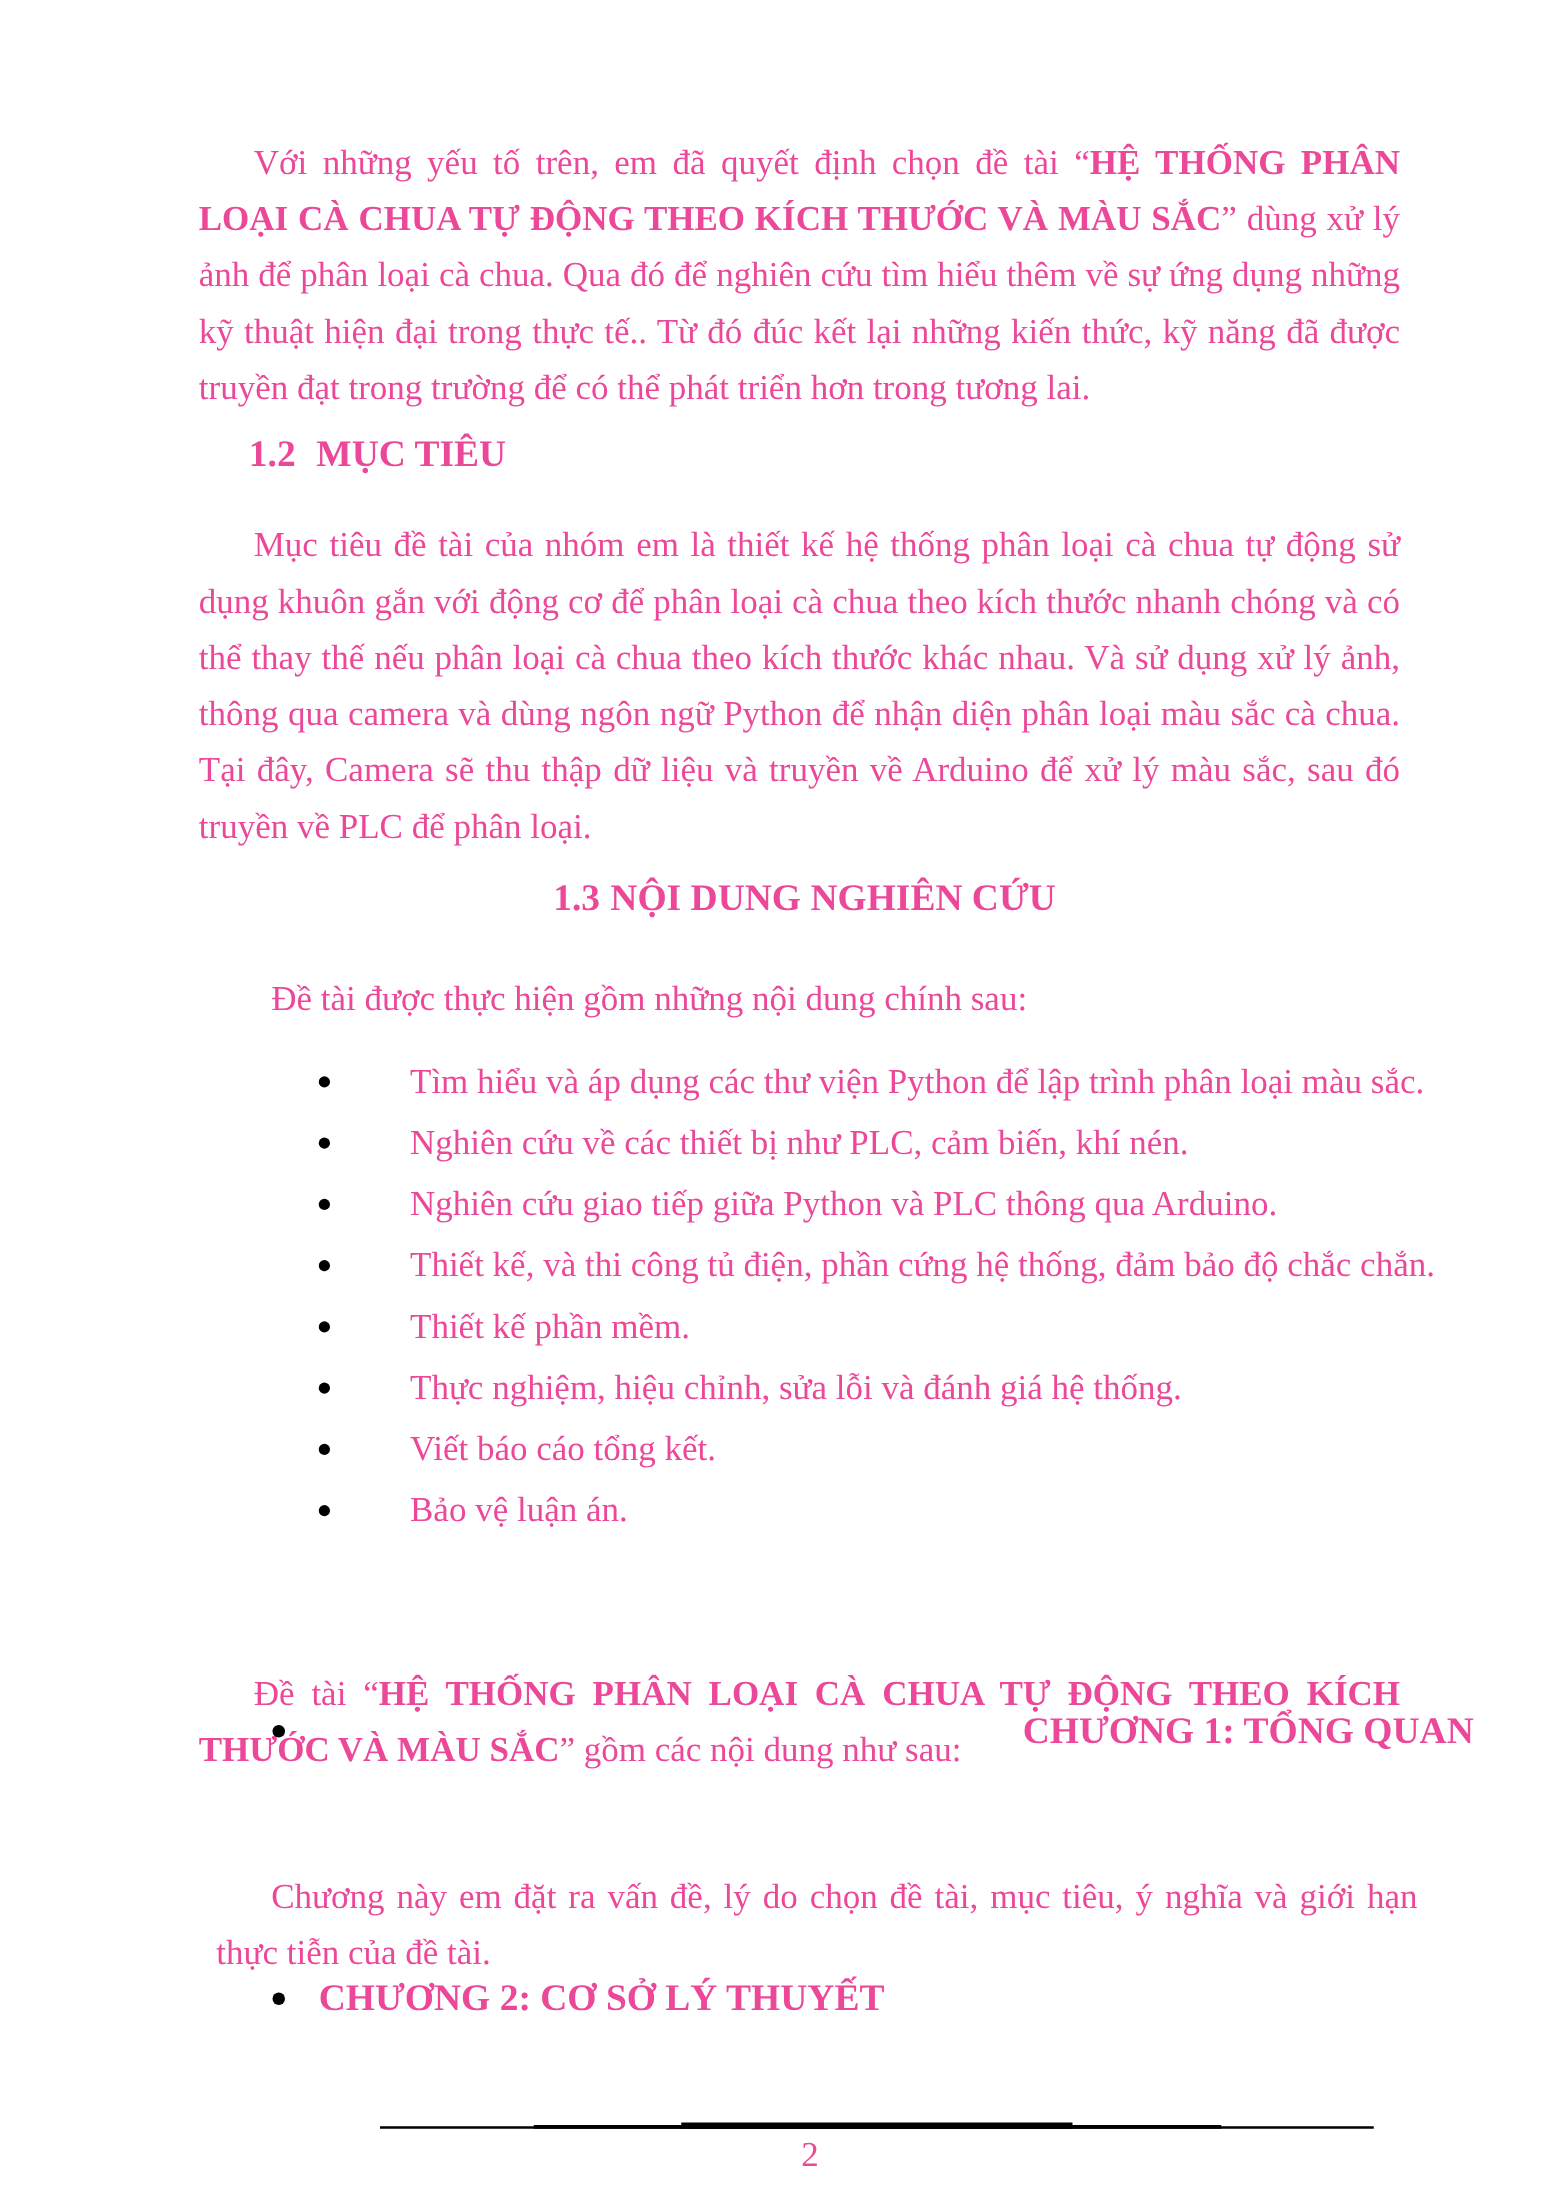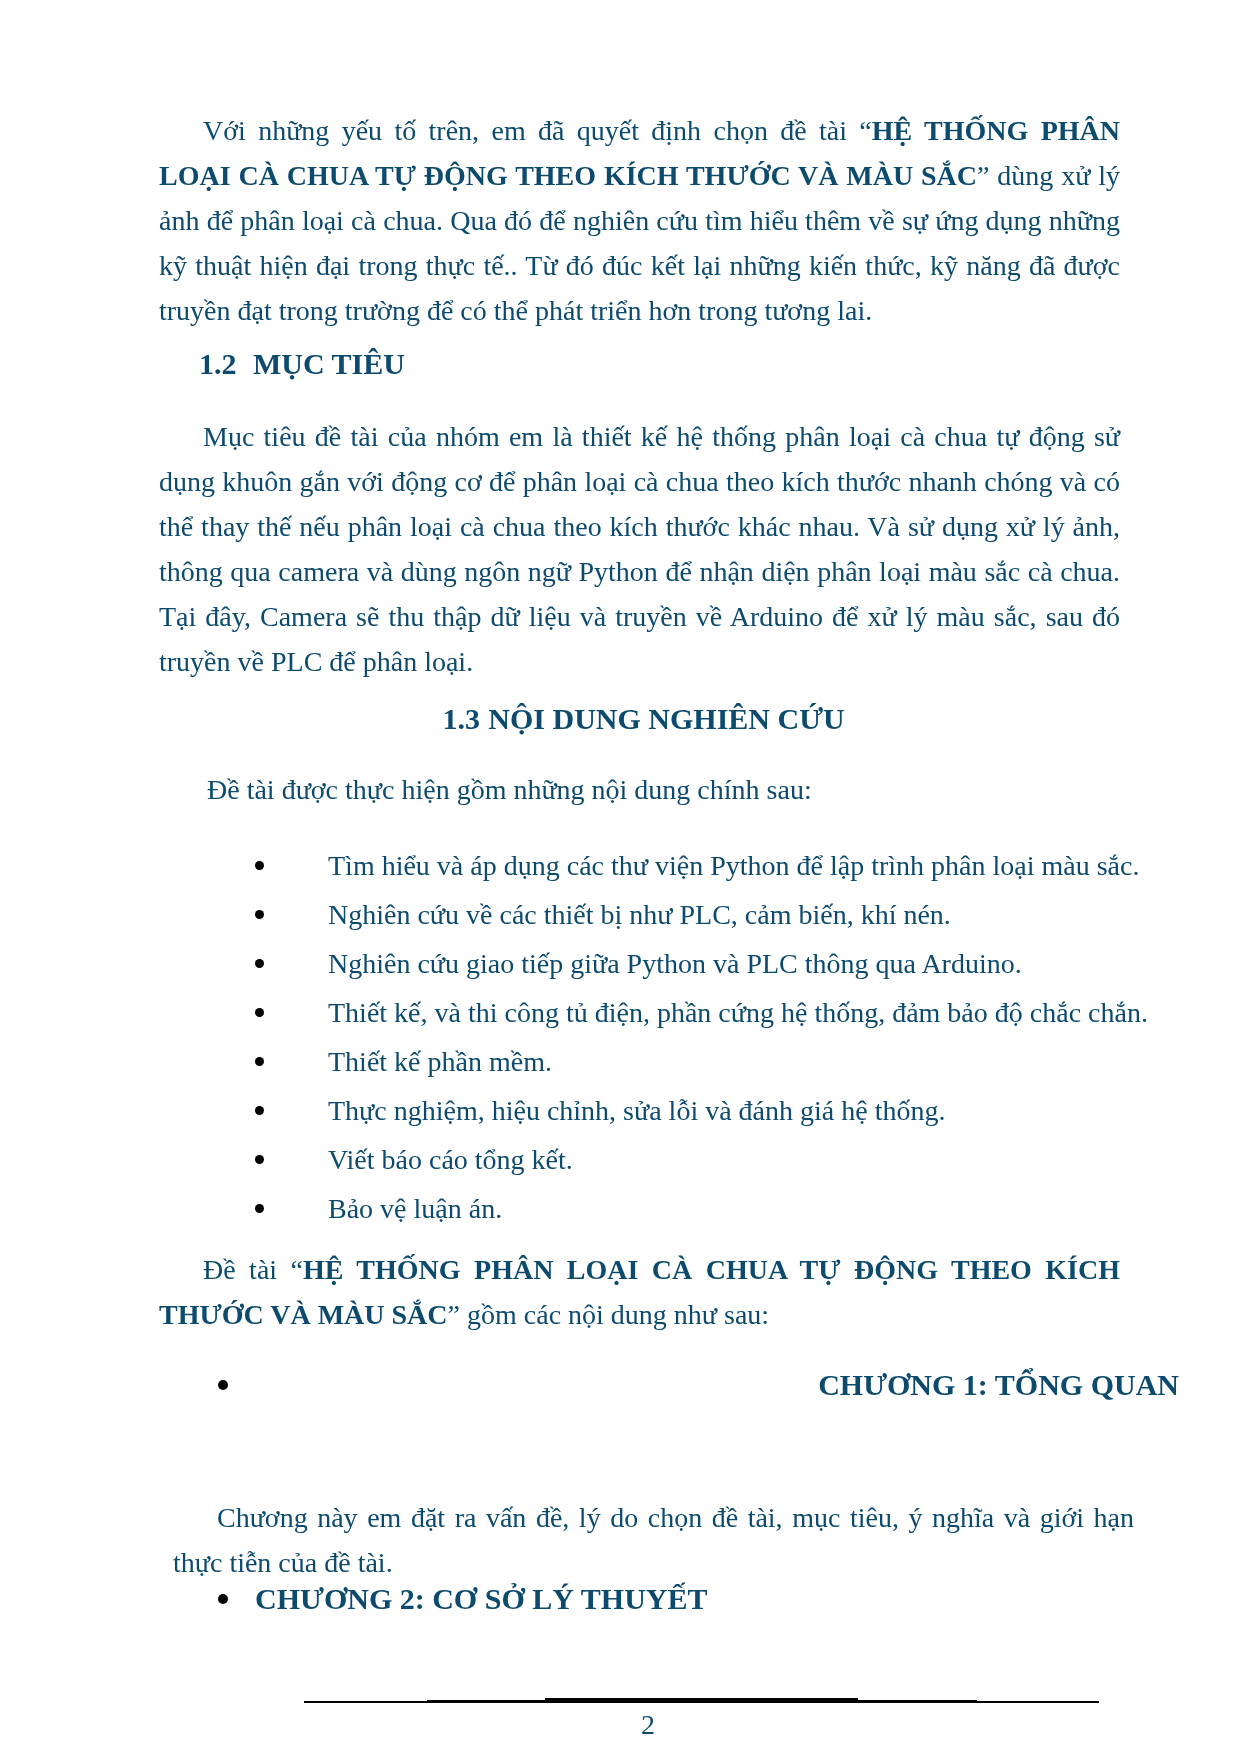--- a/index.html
+++ b/index.html
@@ -1,21 +1,21 @@
 <!DOCTYPE html>
 <html><head>
 <meta charset="utf-8">
 <style>
   html, body { margin: 0; padding: 0; background: #ffffff; }
   .page {
     position: relative;
     width: 1240px;
     height: 1754px;
     background: #ffffff;
-    color: #0c4a6e;
+    color: #ec4899;
     font-family: "Liberation Serif", "DejaVu Serif", serif;
     overflow: hidden;
   }
   .block {
     position: absolute;
     left: 159px;
     width: 961px;
     font-size: 28px;
     line-height: 45px;
   }
@@ -87,35 +87,35 @@
 <div class="page">
 
   <p class="block just indent" style="top:108px; margin:0;"><span>Với những yếu tố trên, em đã quyết định chọn đề tài “</span><span class="bold">HỆ THỐNG PHÂN LOẠI CÀ CHUA TỰ ĐỘNG THEO KÍCH THƯỚC VÀ MÀU SẮC</span><span>” dùng xử lý ảnh để phân loại cà chua. Qua đó để nghiên cứu tìm hiểu thêm về sự ứng dụng những kỹ thuật hiện đại trong thực tế.. Từ đó đúc kết lại những kiến thức, kỹ năng đã được truyền đạt trong trường để có thể phát triển hơn trong tương lai.</span></p>
 
   <div class="block heading" style="top:341px;margin-left:40px;"><span class="num">1.2</span><span>MỤC TIÊU</span></div>
 
   <p class="block just indent" style="top:414px; margin:0;">Mục tiêu đề tài của nhóm em là thiết kế hệ thống phân loại cà chua tự động sử dụng khuôn gắn với động cơ để phân loại cà chua theo kích thước nhanh chóng và có thể thay thế nếu phân loại cà chua theo kích thước khác nhau. Và sử dụng xử lý ảnh, thông qua camera và dùng ngôn ngữ Python để nhận diện phân loại màu sắc cà chua. Tại đây, Camera sẽ thu thập dữ liệu và truyền về Arduino để xử lý màu sắc, sau đó truyền về PLC để phân loại.</p>
 
   <div class="block heading" style="top:696px;text-align:center;"><span class="num">1.3</span><span>NỘI DUNG NGHIÊN CỨU</span></div>
 
-  <p class="block indent" style="top:763px; margin:4px;">Đề tài được thực hiện gồm những nội dung chính sau:</p>
+  <p class="block indent" style="top:763px; margin:14px;">Đề tài được thực hiện gồm những nội dung chính sau:</p>
 
   <div class="block rlist" style="top:841px;">
     <div class="ritem"><span class="dot"></span><span>Tìm hiểu và áp dụng các thư viện Python để lập trình phân loại màu sắc.</span></div>
     <div class="ritem"><span class="dot"></span><span>Nghiên cứu về các thiết bị như PLC, cảm biến, khí nén.</span></div>
     <div class="ritem"><span class="dot"></span><span>Nghiên cứu giao tiếp giữa Python và PLC thông qua Arduino.</span></div>
     <div class="ritem"><span class="dot"></span><span>Thiết kế, và thi công tủ điện, phần cứng hệ thống, đảm bảo độ chắc chắn.</span></div>
     <div class="ritem"><span class="dot"></span><span>Thiết kế phần mềm.</span></div>
     <div class="ritem"><span class="dot"></span><span>Thực nghiệm, hiệu chỉnh, sửa lỗi và đánh giá hệ thống.</span></div>
     <div class="ritem"><span class="dot"></span><span>Viết báo cáo tổng kết.</span></div>
     <div class="ritem"><span class="dot"></span><span>Bảo vệ luận án.</span></div>
   </div>
 
 
-  <p class="block just indent" style="top:1247px; margin:0;"><span>Đề tài “</span><span class="bold">HỆ THỐNG PHÂN LOẠI CÀ CHUA TỰ ĐỘNG THEO KÍCH THƯỚC VÀ MÀU SẮC</span><span>” gồm các nội dung như sau:</span></p>
+  <p class="block just indent" style="top:1333px; margin:0;"><span>Đề tài “</span><span class="bold">HỆ THỐNG PHÂN LOẠI CÀ CHUA TỰ ĐỘNG THEO KÍCH THƯỚC VÀ MÀU SẮC</span><span>” gồm các nội dung như sau:</span></p>
 
   <div class="chitem" style="top:1362px;text-align:right;"><span class="dot"></span><span>CHƯƠNG 1: TỔNG QUAN</span></div>
 
   <p class="block just indent" style="top:1481px; margin:14px;">Chương này em đặt ra vấn đề, lý do chọn đề tài, mục tiêu, ý nghĩa và giới hạn thực tiễn của đề tài.</p>
 
   <div class="chitem" style="top:1576px;"><span class="dot"></span><span>CHƯƠNG 2: CƠ SỞ LÝ THUYẾT</span></div>
 
   <div class="fline" style="top:1701px; left:304px; width:795px; height:2px;"></div>
   <div class="fline" style="top:1700px; left:427px; width:550px; height:3px;"></div>
   <div class="fline" style="top:1698px; left:545px; width:313px; height:5px;"></div>

